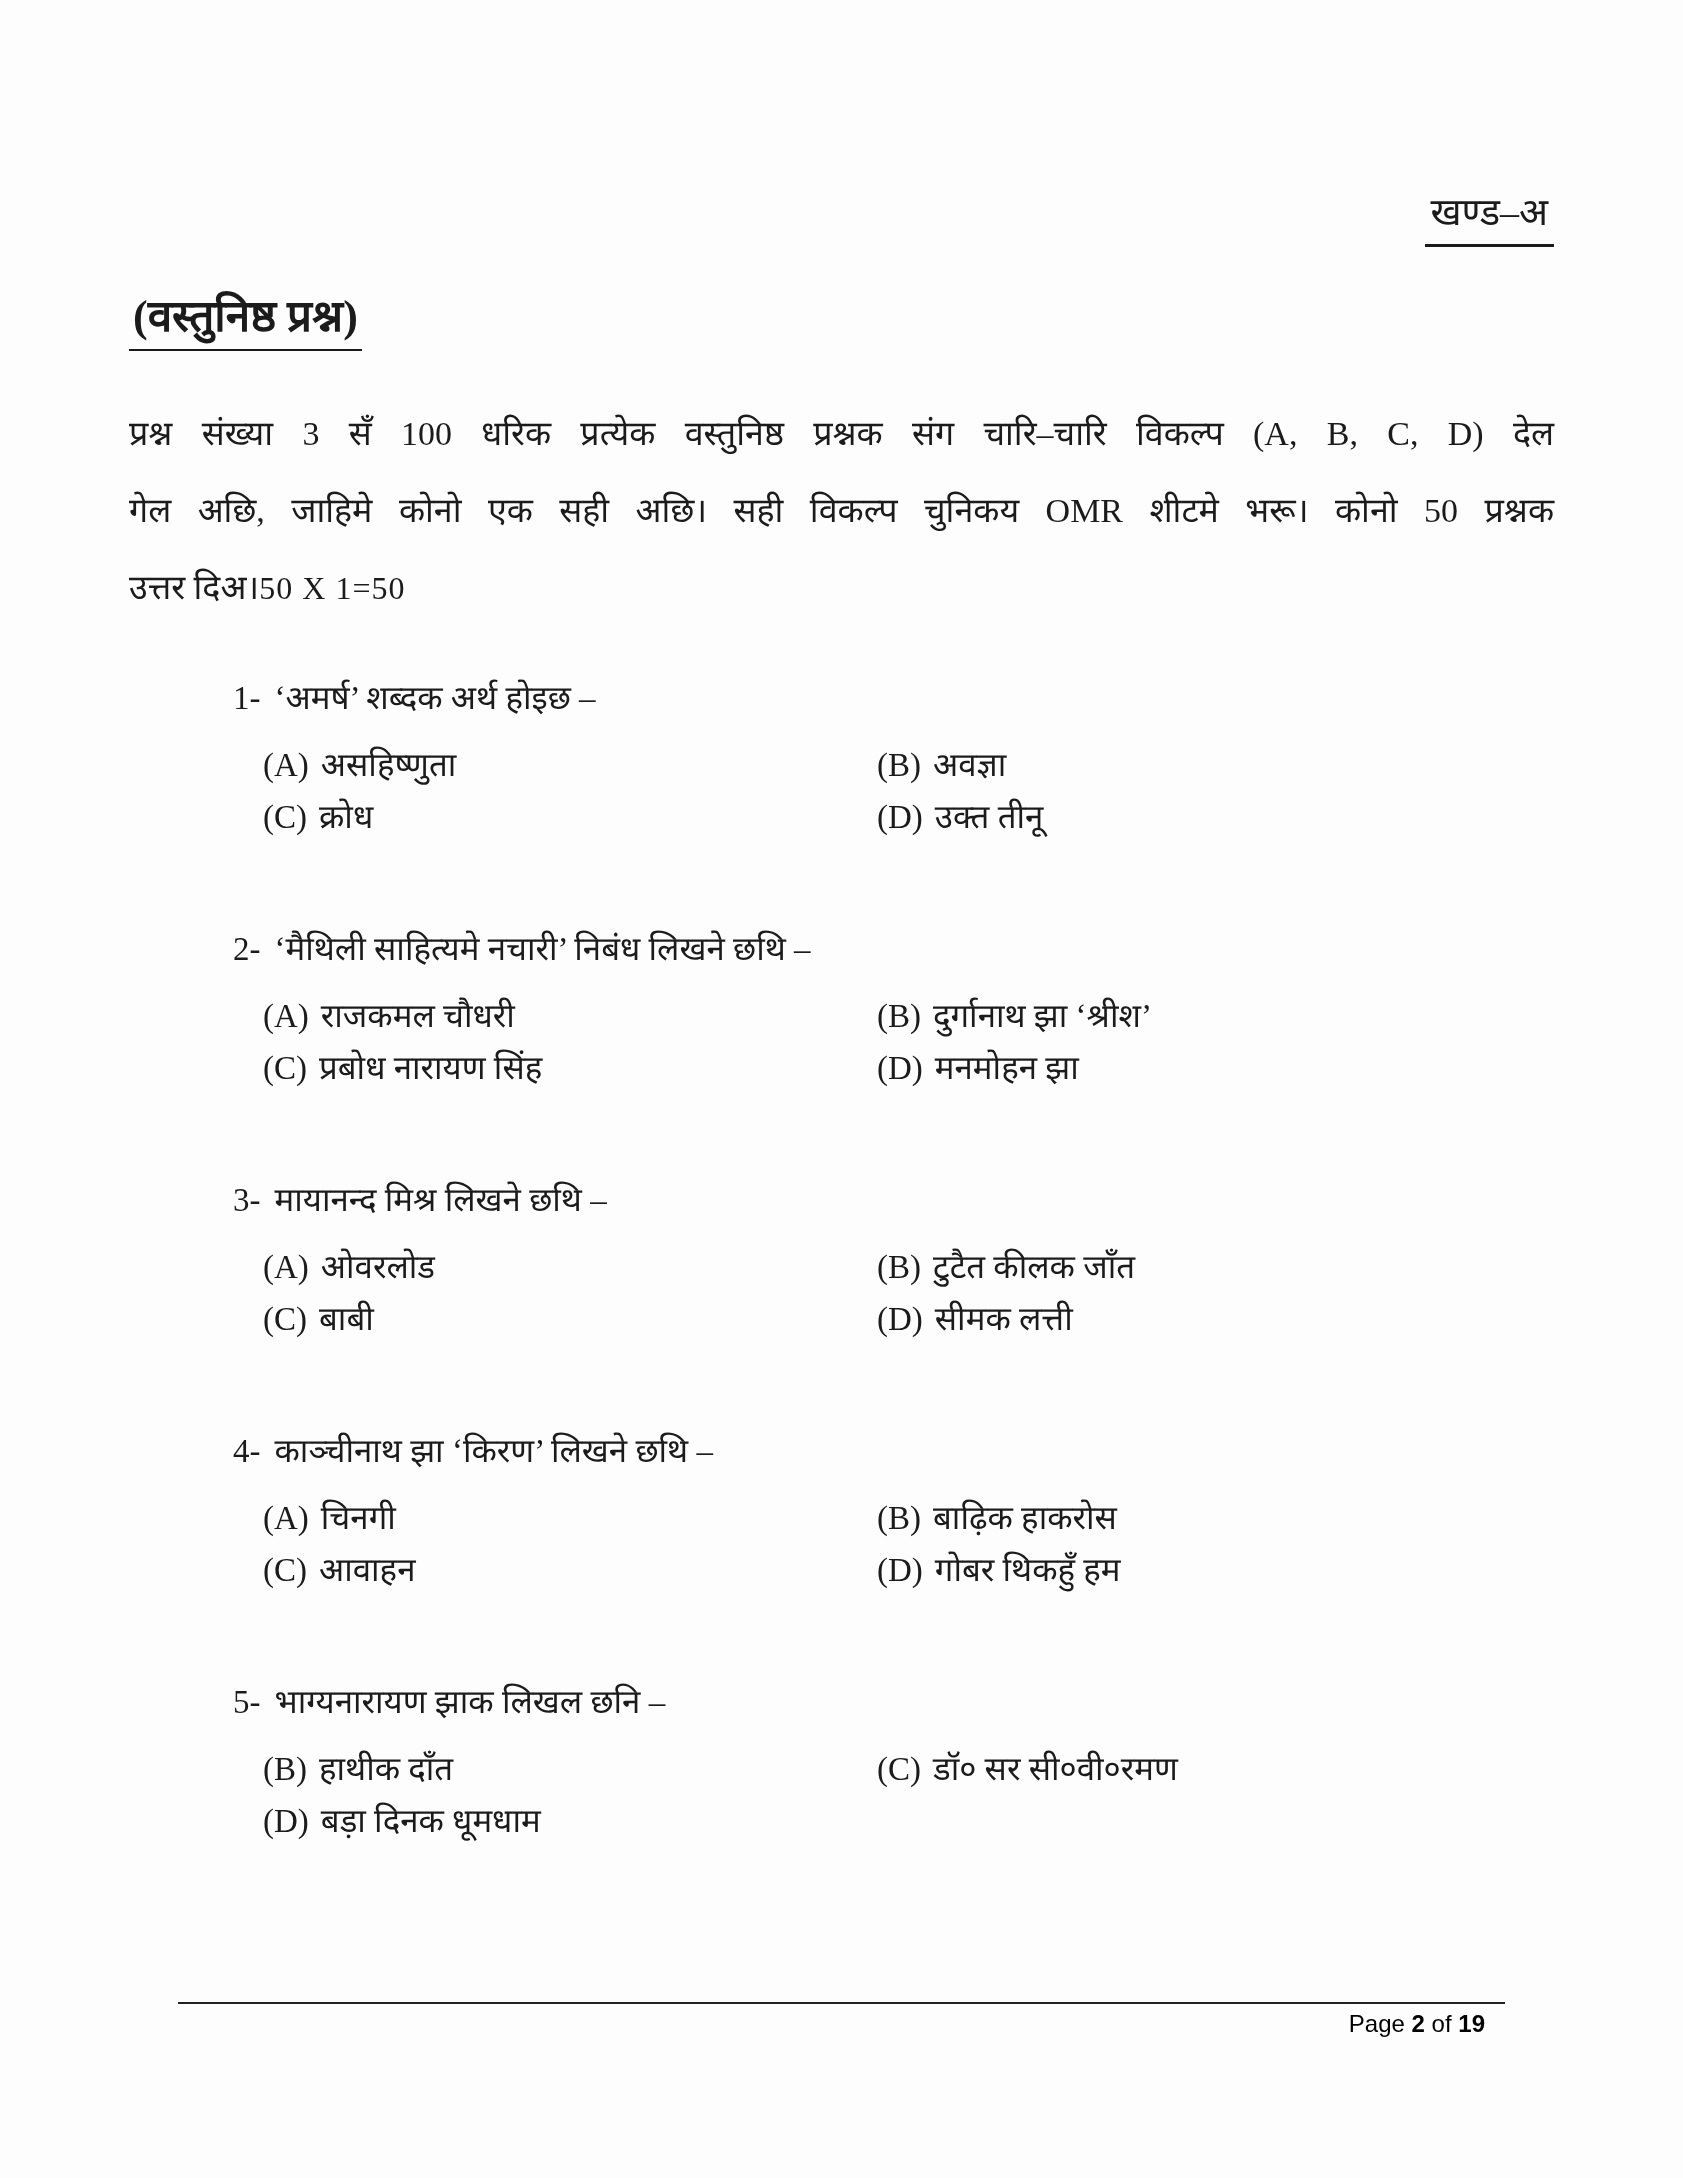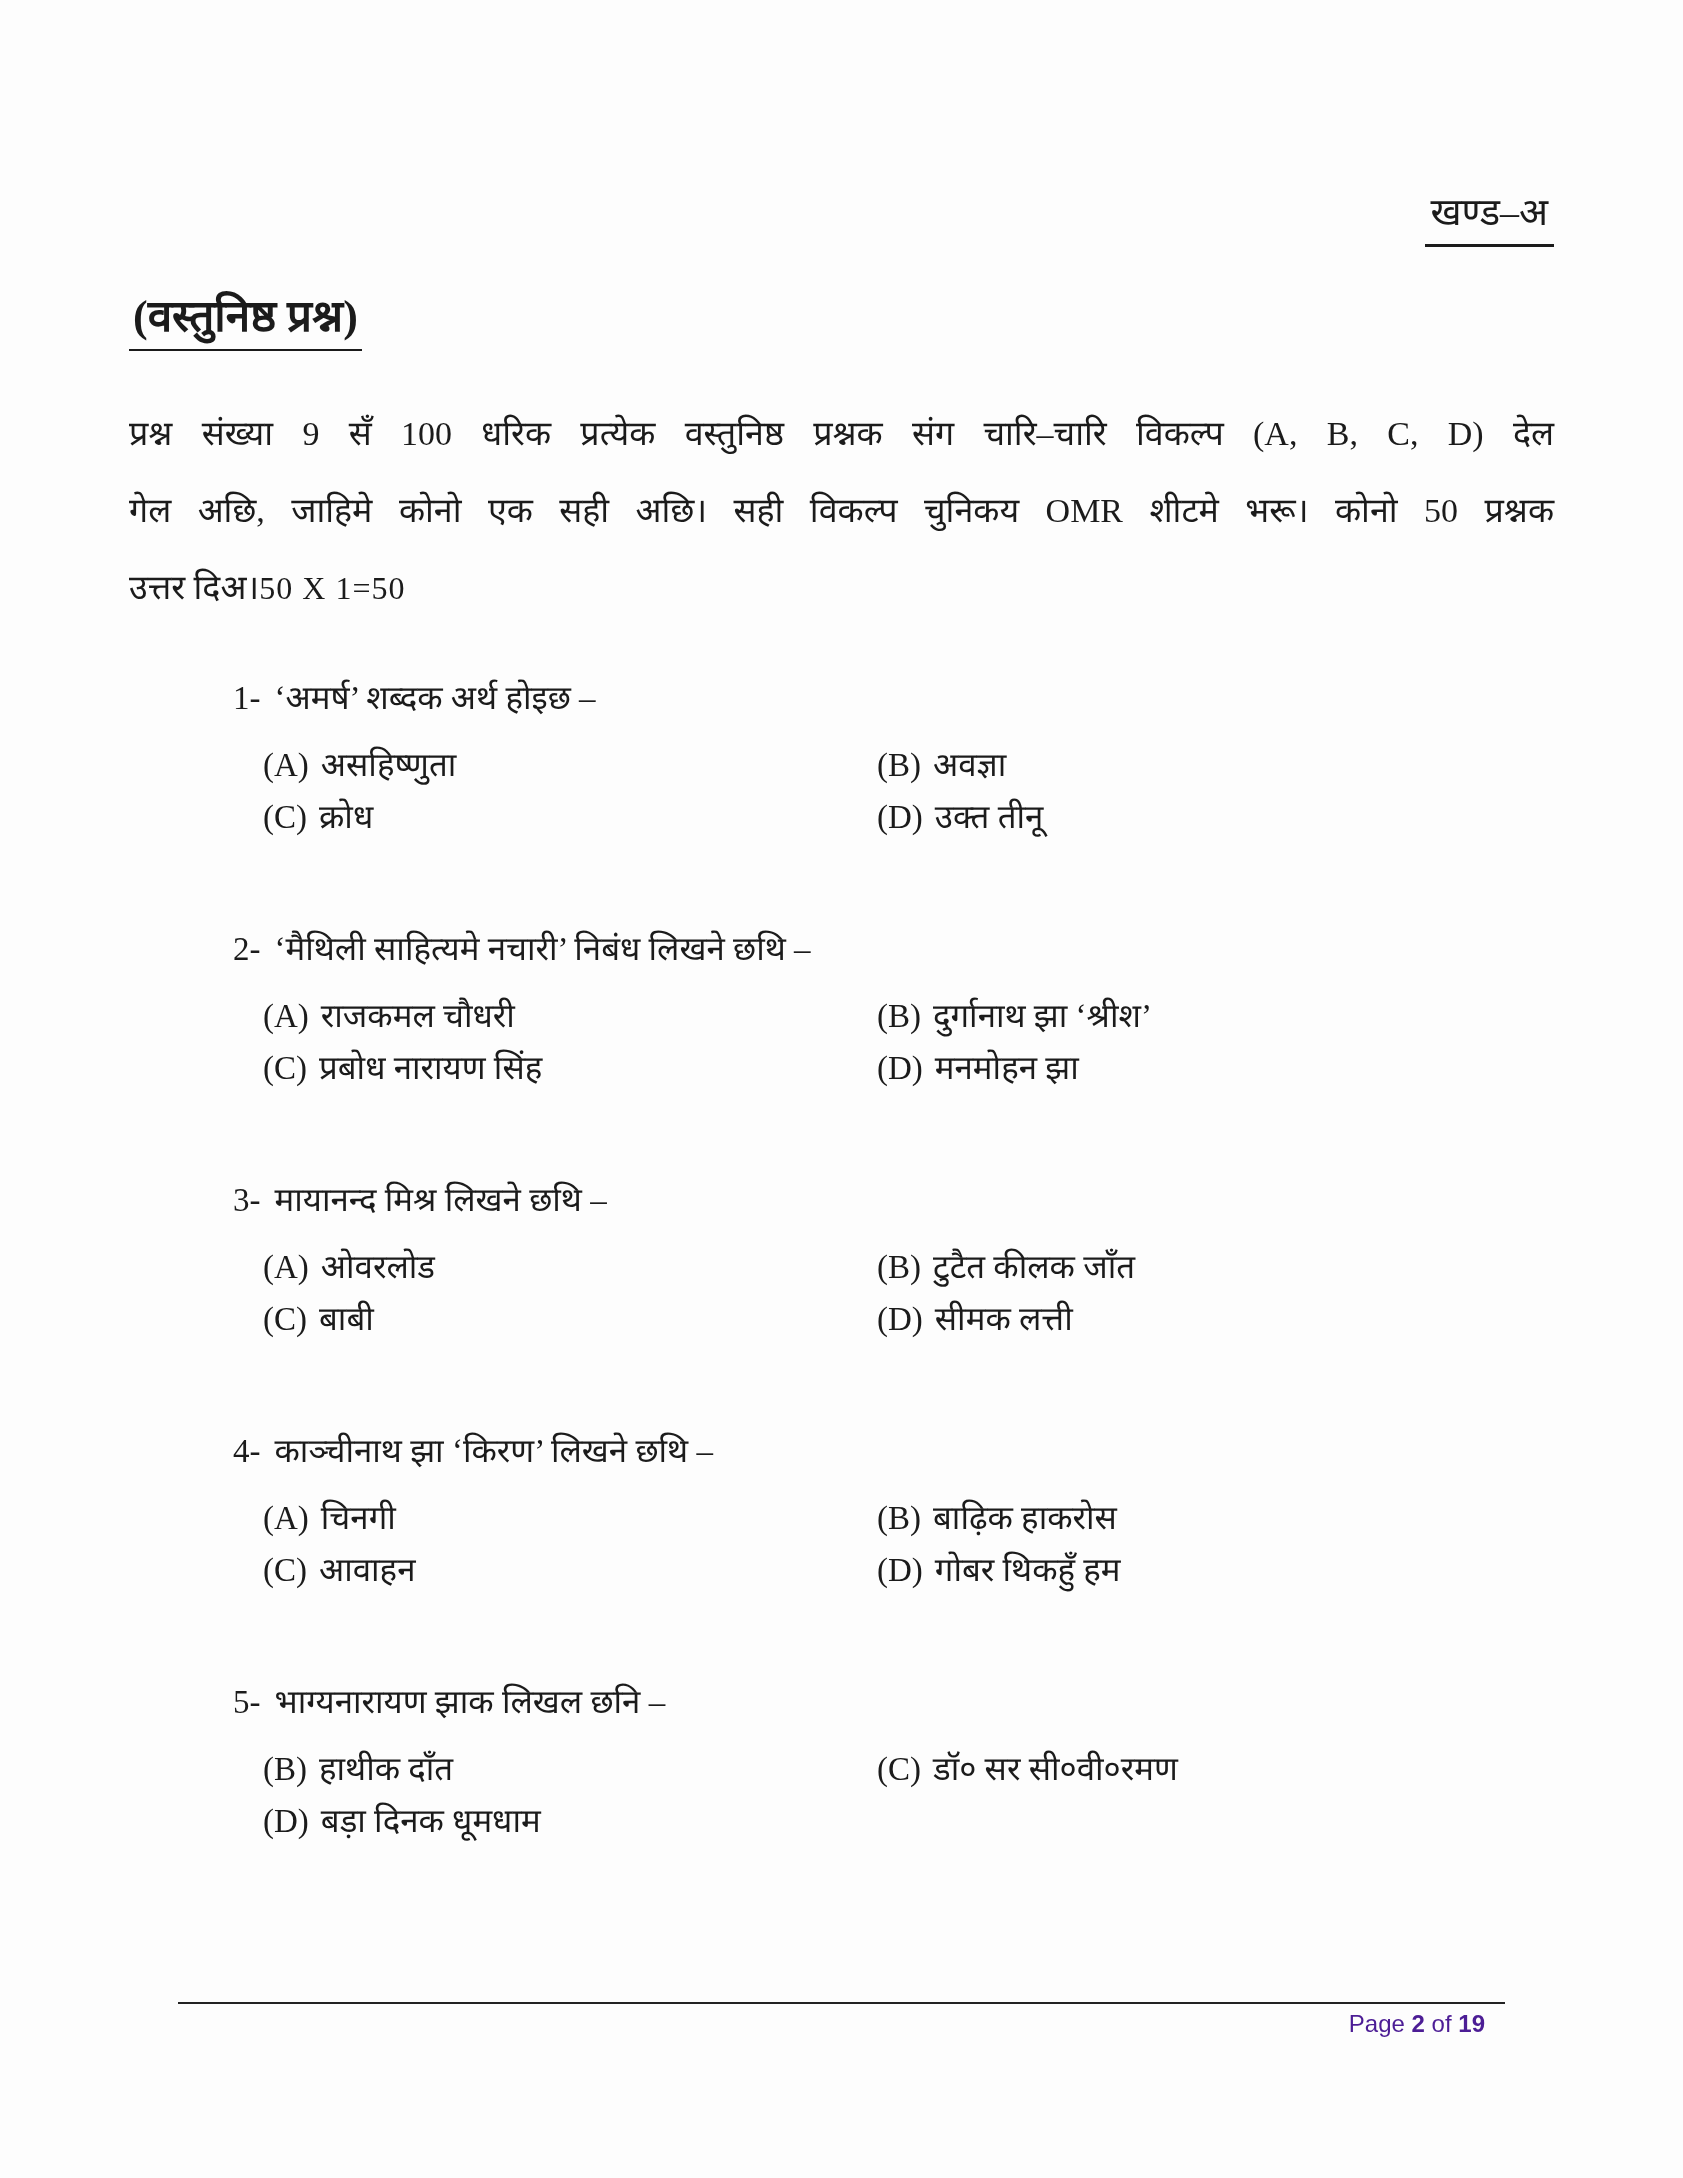--- a/index.html
+++ b/index.html
@@ -101,39 +101,39 @@
     right: 178px;
     top: 2002px;
     border-top: 2px solid #222222;
   }
   .footer-text {
     margin-top: 6px;
     text-align: right;
     padding-right: 20px;
     font-family: "Liberation Sans", "DejaVu Sans", sans-serif;
     font-size: 24px;
-    color: #4c1d95;
+    color: #000000;
   }
   .footer-text b { font-weight: bold; }
 </style>
 </head>
 <body>
 
 <div class="page">
 
   <div class="doc-title">
     <span class="underlined">खण्ड–अ</span>
   </div>
 
   <div class="doc-subtitle">
     <span class="underlined">(वस्तुनिष्ठ प्रश्न)</span>
   </div>
 
   <div class="intro">
-    <div class="intro-line">प्रश्न संख्या 9 सँ 100 धरिक प्रत्येक वस्तुनिष्ठ प्रश्नक संग चारि–चारि विकल्प (A, B, C, D) देल</div>
+    <div class="intro-line">प्रश्न संख्या 3 सँ 100 धरिक प्रत्येक वस्तुनिष्ठ प्रश्नक संग चारि–चारि विकल्प (A, B, C, D) देल</div>
     <div class="intro-line">गेल अछि, जाहिमे कोनो एक सही अछि। सही विकल्प चुनिकय OMR शीटमे भरू। कोनो 50 प्रश्नक</div>
     <div class="intro-line-last">
       <span>उत्तर दिअ।</span>
       <span class="marks">50 X 1=50</span>
     </div>
   </div>
 
   <div class="questions">
 
     <div class="question" style="margin-top:0;">

